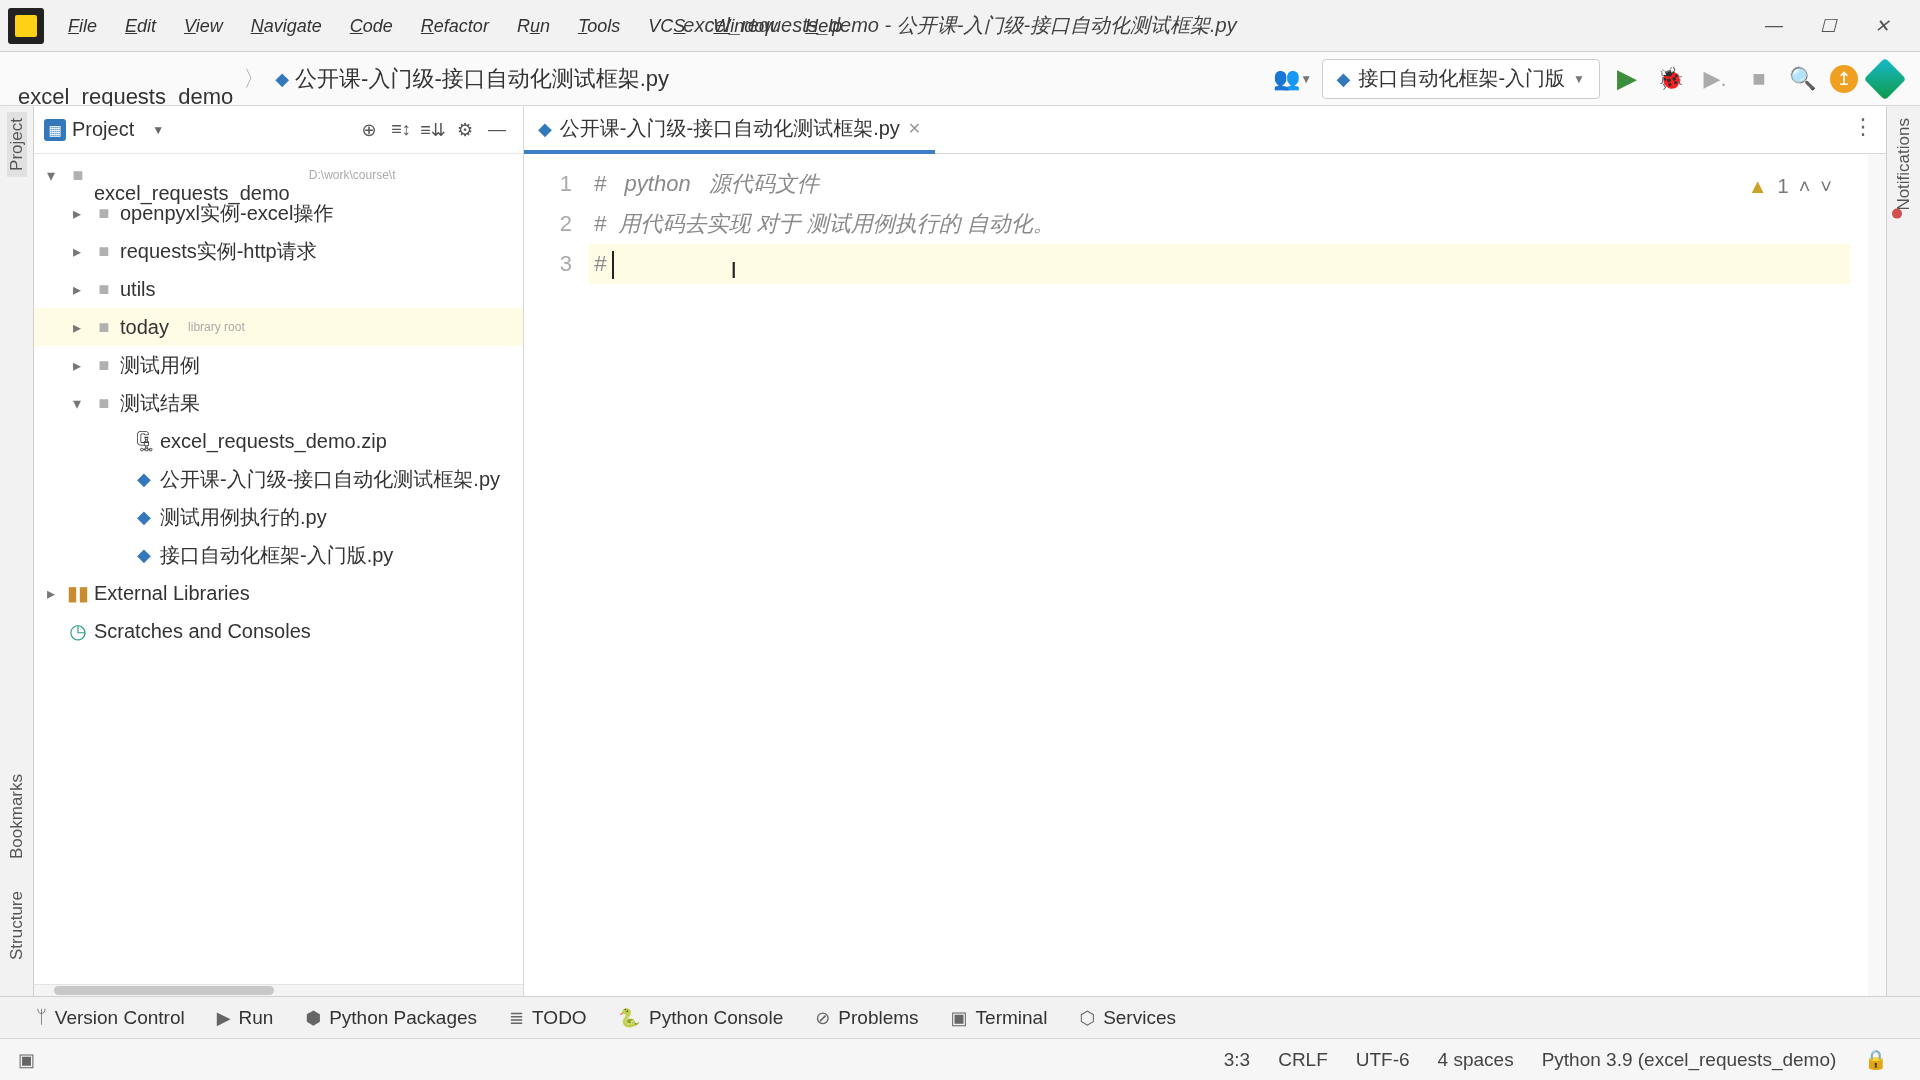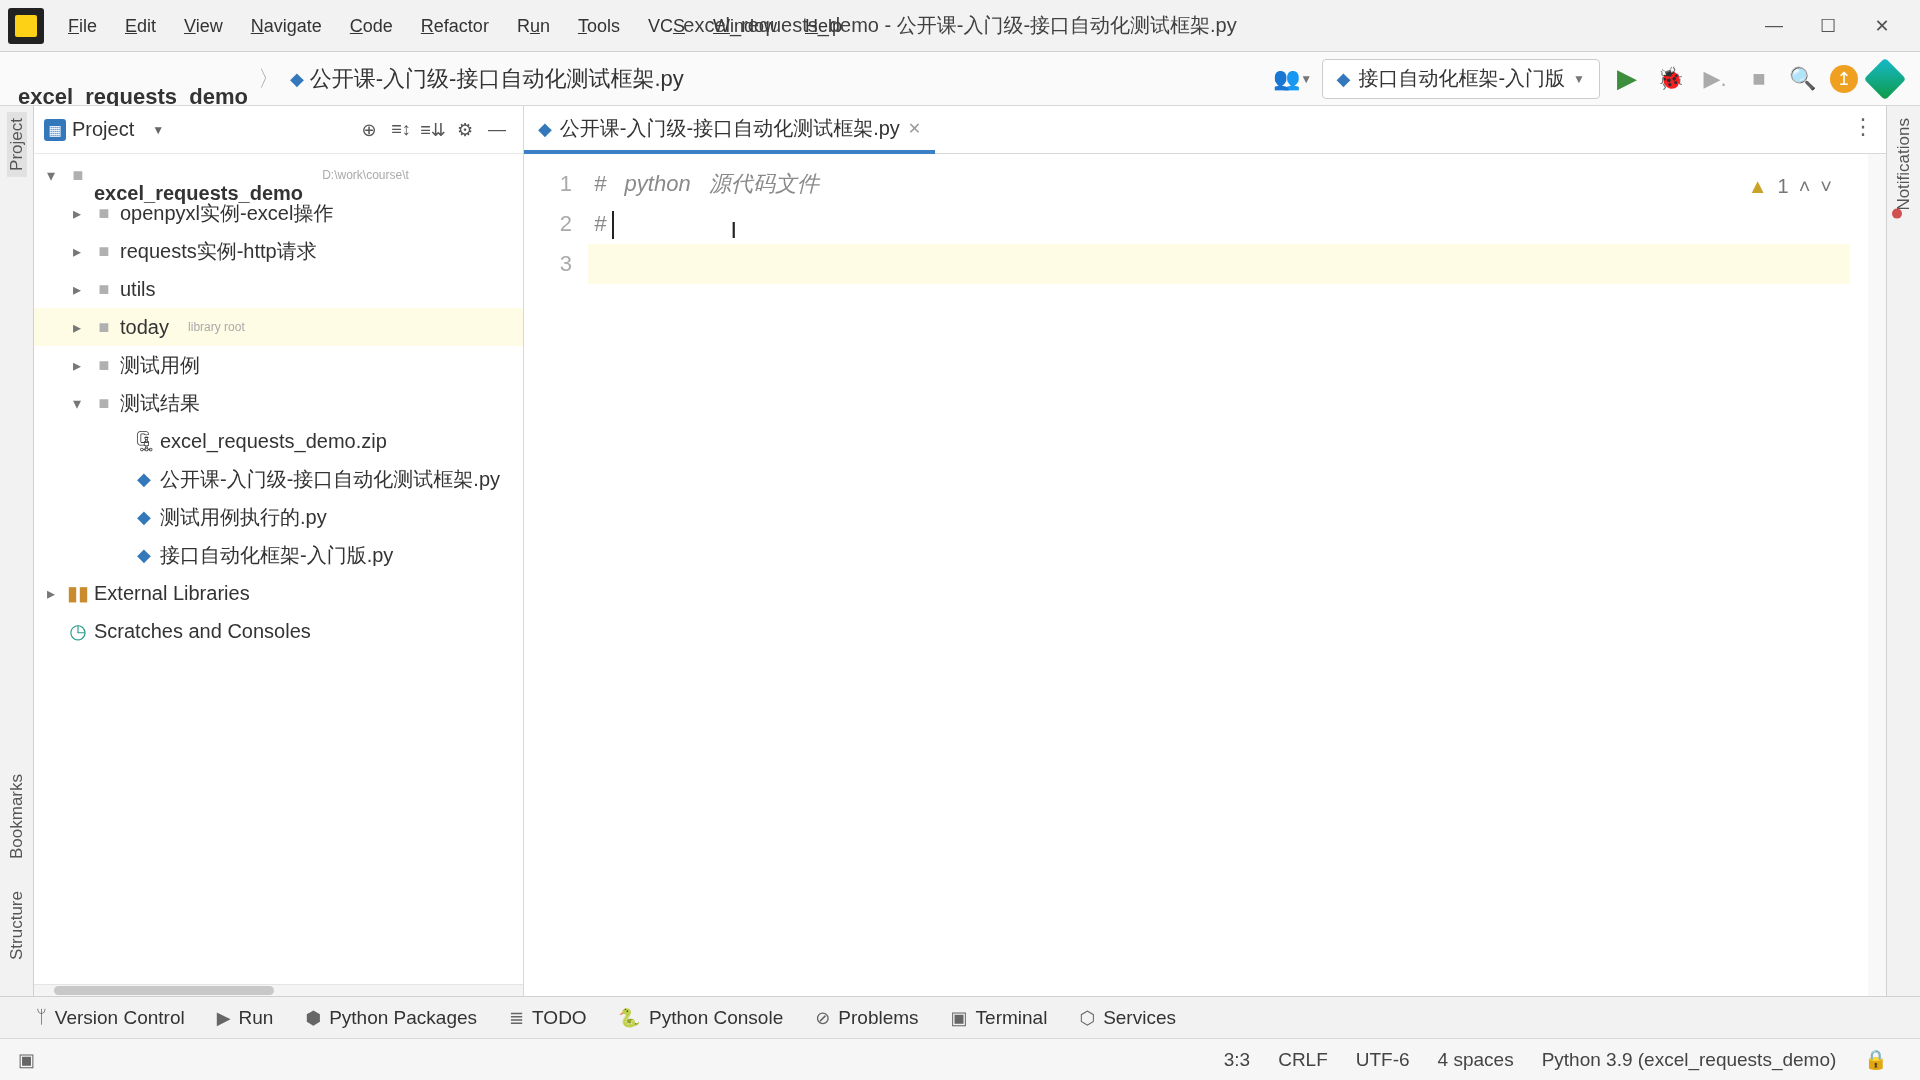--- a/index.html
+++ b/index.html
@@ -1,18 +1,18 @@
 <!DOCTYPE html>
 <html><head>
 <meta charset="utf-8">
 <style>
 * { margin: 0; padding: 0; box-sizing: border-box; font-family: "Segoe UI", Arial, sans-serif; }
 body { width: 1920px; height: 1080px; overflow: hidden; background: #f2f2f2; color: #333; font-size: 18px; }
 
-.topbar { display: flex; align-items: center; height: 52px; background: #f2f2f2; border-bottom: 1px solid #d0d0d0; }
+.topbar { display: flex; align-items: center; height: 52px; background: #f2f2f2; border-bottom: 1px solid #d0d0d0; font-style: italic; }
 .app-icon { width: 36px; height: 36px; margin: 0 10px 0 8px; background: #222; display:flex; align-items:center; justify-content:center; border-radius:3px; }
 .app-icon-inner { width: 22px; height: 22px; background: #fcd116; border-radius:2px; }
 .menu-item { padding: 0 14px; line-height: 52px; cursor: default; }
 .menu-item u { text-decoration: underline; }
 .topbar-spacer { flex: 1; }
 .window-title { position: absolute; left: 50%; transform: translateX(-50%); color: #404040; font-size: 20px; }
 .win-controls { display: flex; gap: 26px; padding: 0 24px; }
 .win-btn { width: 28px; height: 28px; display:flex; align-items:center; justify-content:center; color:#555; }
 
 .navbar { display: flex; align-items: center; height: 54px; background: #fafafa; border-bottom: 1px solid #d8d8d8; }
@@ -50,21 +50,21 @@
 .tree { flex:1; overflow:auto; font-size: 20px; padding-top:2px; }
 .tree-row { display:flex; align-items:center; height:38px; padding-left:6px; gap:4px; white-space:nowrap; }
 .tree-row.depth1 { padding-left: 32px; }
 .tree-row.depth2 { padding-left: 72px; }
 .tree-row.sel { background:#fffce6; }
 .tree-row .arrow { width: 22px; text-align:center; color:#777; font-size:16px; }
 .tree-row .ficon { width: 24px; text-align:center; }
 .dir-icon { color:#b0b0b0; font-size:18px; }
 .py-icon { color:#3478bc; font-size:18px; }
 .tree-path-dim { color:#aaa; font-size:12px; }
-.bold { font-weight:bold;margin-top:36px; }
+.bold { font-weight:normal;margin-top:36px; }
 .tree-scrollbar { height:12px; background:#f4f4f4; border-top:1px solid #e4e4e4; position:relative; }
 .tree-scrollbar .thumb { position:absolute; left:20px; width:220px; top:1px; bottom:1px; background:#c8c8c8; border-radius:5px; }
 
 .editor-wrap { flex:1; display:flex; flex-direction:column; background:#fff; }
 .tabbar { height:48px; display:flex; align-items:flex-end; border-bottom:1px solid #d8d8d8; padding-left:0; position:relative; }
 .tab { display:flex; align-items:center; gap:8px; padding:8px 14px; font-size:20px; position:relative; top:1px; }
 .tab.active { border-bottom:4px solid #3b7fc4; background:#fff; }
 .tab .close { color:#999; font-size:16px; }
 .tabbar-tools { position:absolute; right:12px; top:8px; color:#666; font-size:22px; }
 
@@ -255,20 +255,21 @@
     </div>
     <div class="editor">
       <div class="gutter">
         <div>1</div>
         <div>2</div>
         <div>3</div>
       </div>
       <div class="code">
         <div class="hl-line"></div>
         <div class="line">#   python   源代码文件</div>
+        <div class="line">#  用代码去实现 对于 测试用例执行的 自动化。</div>
         <div class="line"><span># </span><span class="cursor"></span>&nbsp;&nbsp;&nbsp;&nbsp;&nbsp;&nbsp;&nbsp;&nbsp;&nbsp;&nbsp;&nbsp;&nbsp;&nbsp;&nbsp;&nbsp;&nbsp;&nbsp;&nbsp;&nbsp;<span class="icursor" style="color:#222;font-style:normal;">Ⅰ</span></div>
         <div class="warnings">
           <span class="warn-icon">▲</span>
           <span>1</span>
           <span>˄</span>
           <span>˅</span>
         </div>
       </div>
       <div class="ed-side"></div>
     </div>

